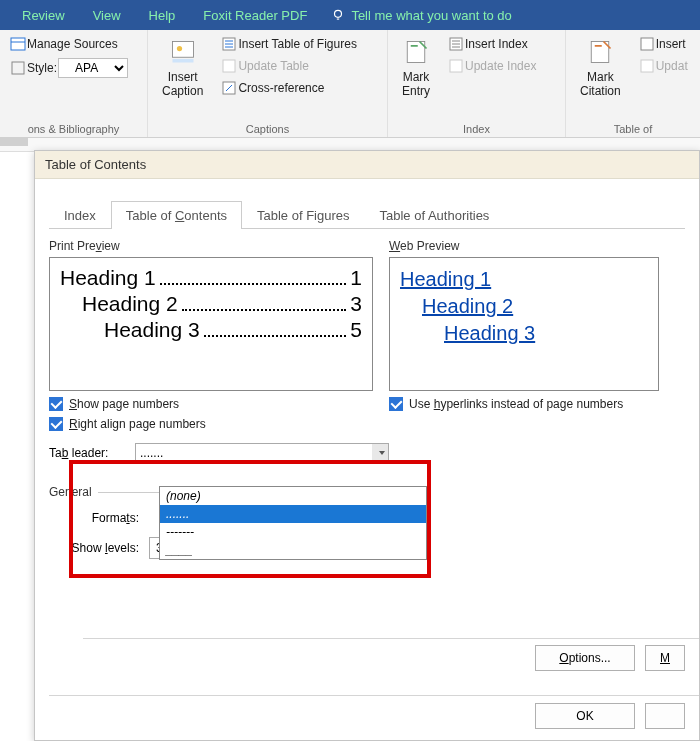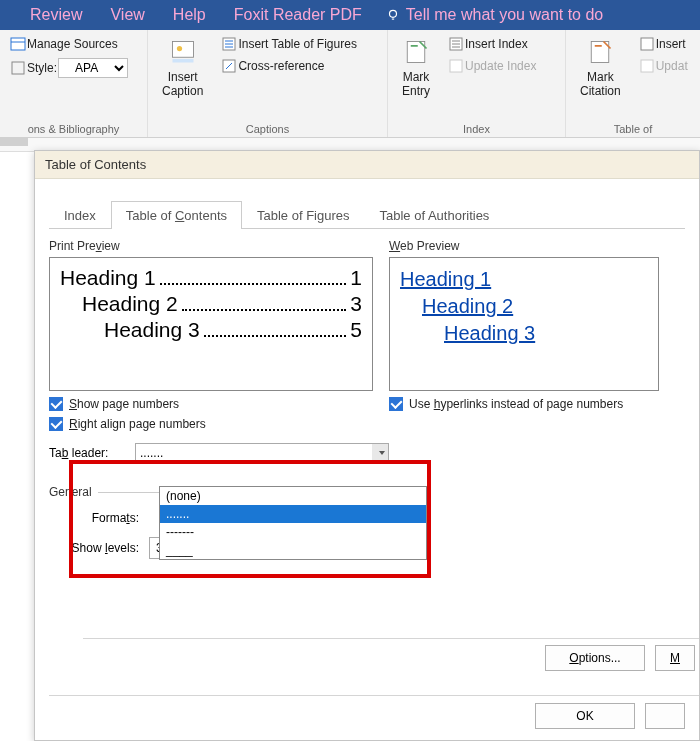--- a/index.html
+++ b/index.html
@@ -13,23 +13,23 @@
     overflow: hidden;
     position: relative;
   }
 
   
   .menu-bar {
     background: #2B579A;
     height: 30px;
     display: flex;
     align-items: center;
-    color: #f9a8d4;
-    font-size: 16px;
-    padding-left: 16px;
+    color: #86efac;
+    font-size: 13px;
+    padding-left: 8px;
     gap: 0;
   }
   .menu-bar .menu-item {
     padding: 6px 14px;
     cursor: pointer;
   }
   .menu-bar .lightbulb {
     display: flex;
     align-items: center;
     gap: 6px;
@@ -315,20 +315,21 @@
     position: absolute;
     border: 1px solid #888;
     background: #fff;
     font-size: 12px;
   }
   .dropdown-list .opt {
     padding: 2px 6px;
     height: 18px;
     display: flex; align-items: center;
     cursor: pointer;
+    font-style: italic;
   }
   .dropdown-list .opt.sel {
     background: #1a77d4;
     color: #fff;
   }
 
   .dlg-hr {
     position: absolute;
     left: 48px; right: 0;
     border: none;
@@ -399,20 +400,26 @@
         <span style="white-space:pre-line">Insert
 Caption</span>
       </div>
       <div class="stack">
         <div class="row-btn">
           <svg class="ico-s" viewBox="0 0 16 16">
               <rect x="2" y="2" width="12" height="12" fill="#fff" stroke="#888"></rect>
               <path d="M4 5h8M4 8h8M4 11h8" stroke="#2b74d6"></path>
             </svg>
           <span>Insert Table of Figures</span>
+        </div>
+        <div class="row-btn disabled">
+          <svg class="ico-s" viewBox="0 0 16 16">
+              <rect x="2" y="2" width="12" height="12" fill="#fff" stroke="#ccc"></rect>
+            </svg>
+          <span>Update Table</span>
         </div>
         <div class="row-btn">
           <svg class="ico-s" viewBox="0 0 16 16">
               <rect x="2" y="2" width="12" height="12" fill="#fff" stroke="#888"></rect>
               <path d="M5 11l6-6" stroke="#2b74d6"></path>
             </svg>
           <span>Cross-reference</span>
         </div>
       </div>
     </div>
@@ -578,21 +585,21 @@
       <div class="opt">(none)</div>
       <div class="opt sel">.......</div>
       <div class="opt">-------</div>
       <div class="opt">____</div>
     </div>
 
   </div>
 
   <hr class="dlg-hr" style="top:481px">
 
-  <div style="position:absolute; right:4px; top:494px; display:flex; gap:10px">
+  <div style="position:absolute; right:14px; top:494px; display:flex; gap:10px">
     <div class="btn"><span class="underline-mnemonic">O</span>ptions...</div>
     <div class="btn" style="width:40px"><span class="underline-mnemonic">M</span></div>
   </div>
 
   <hr class="dlg-hr" style="top:538px;left:14px">
 
   <div style="position:absolute; right:14px; top:552px; display:flex; gap:10px">
     <div class="btn">OK</div>
     <div class="btn" style="width:40px"></div>
   </div>

